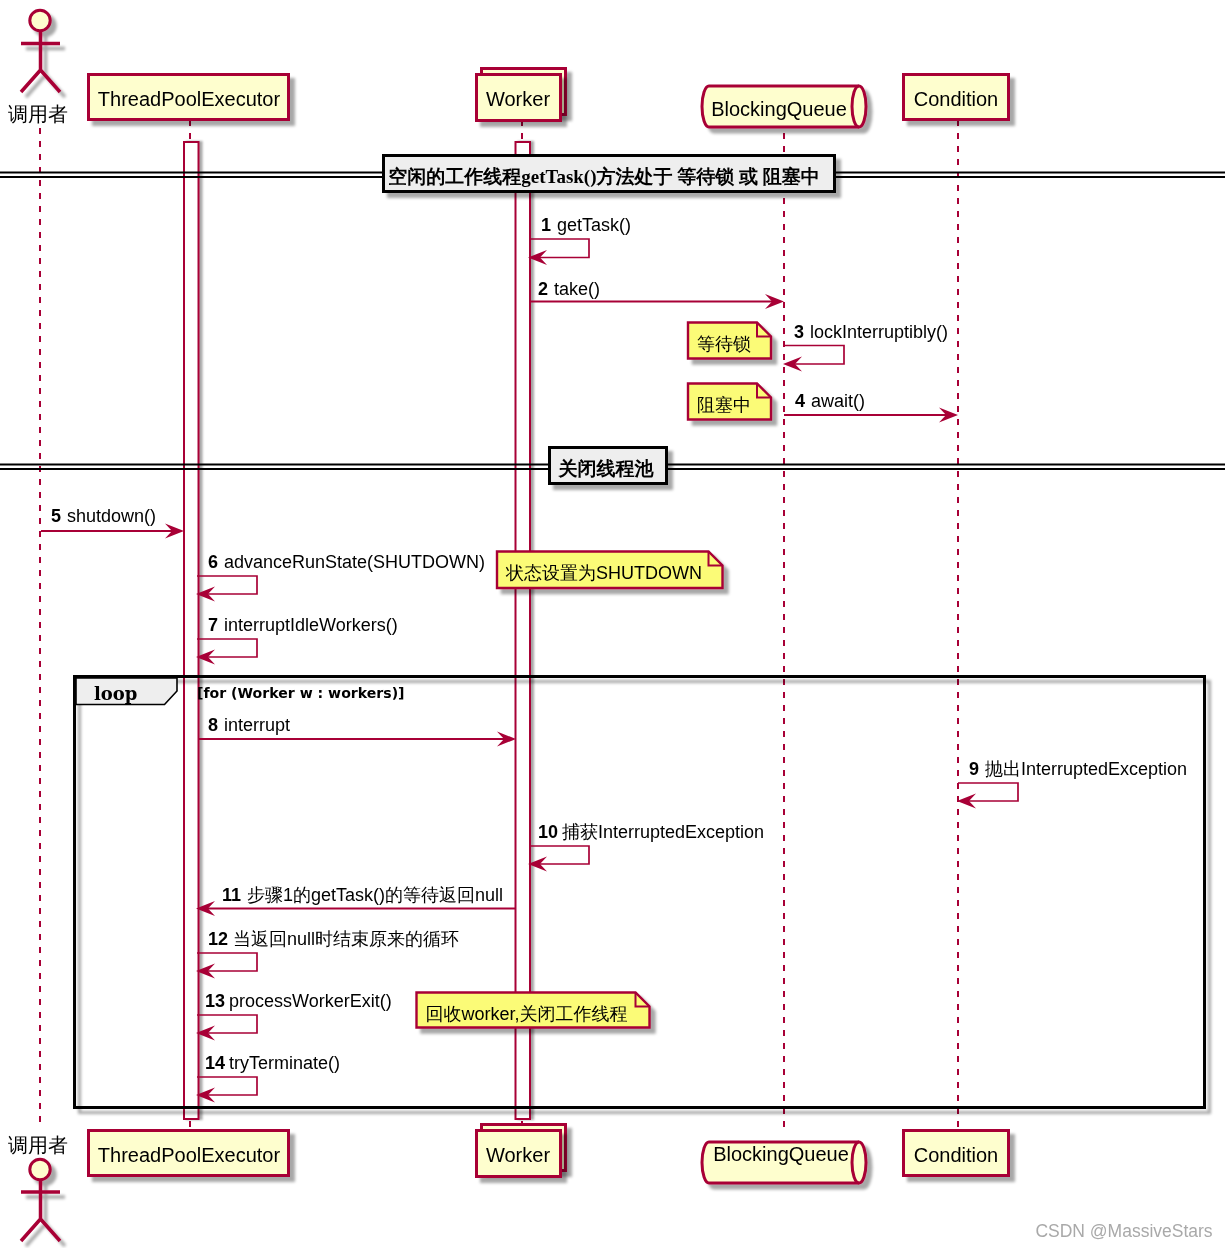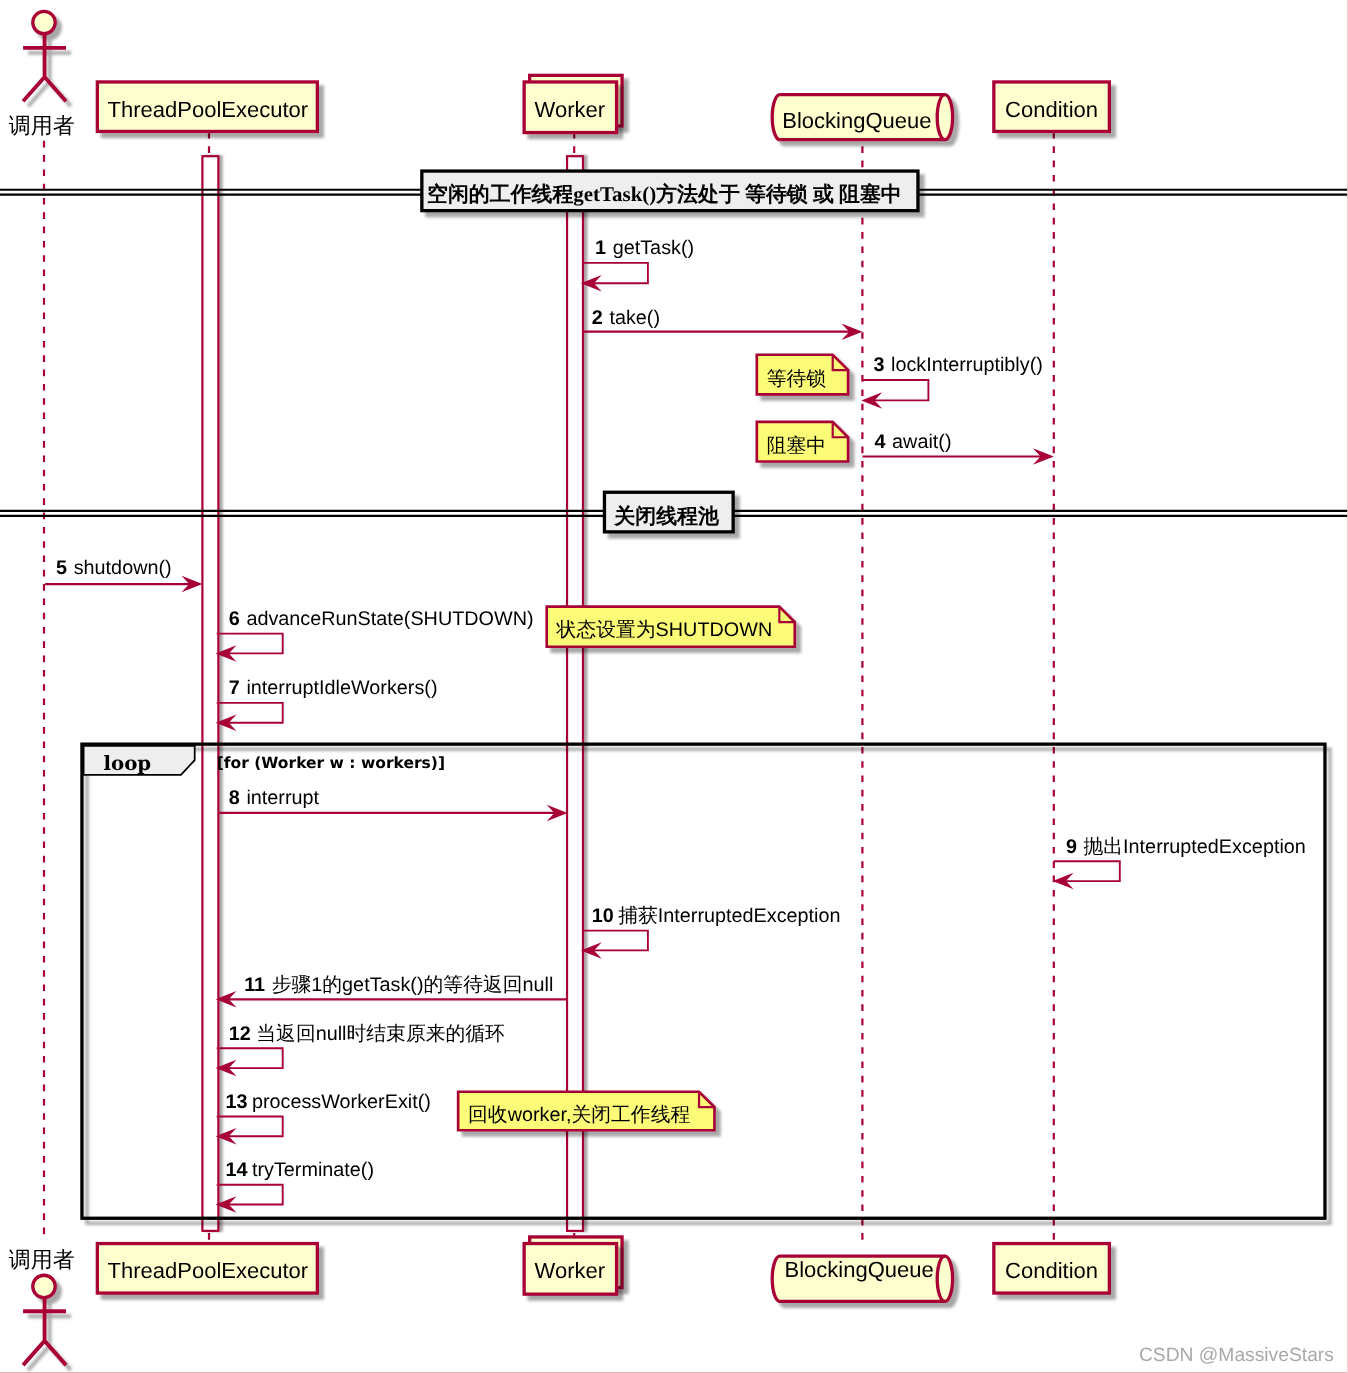--- a/index.html
+++ b/index.html
@@ -1,19 +1,19 @@
 <!DOCTYPE html>
 <html><head>
 <meta charset="utf-8">
 <title>ThreadPoolExecutor shutdown sequence diagram</title>
 <style>
   html,body{margin:0;padding:0;background:#ffffff;}
   body{width:1225px;height:1248px;overflow:hidden;
        font-family:"Liberation Sans","DejaVu Sans",sans-serif;}
-  #canvas{position:relative;width:1225px;height:1248px;background:#b91c1c;}
+  #canvas{position:relative;width:1225px;height:1248px;background:#f0abfc;}
   svg{display:block;}
   #diagram{position:absolute;left:0;top:0;}
   text{white-space:pre;}
   svg,text{-webkit-font-smoothing:antialiased;}
   .lbl{font-family:"Liberation Sans","DejaVu Sans",sans-serif;font-size:18px;fill:#000;}
   .lblnum{font-family:"Liberation Sans","DejaVu Sans",sans-serif;font-size:18px;fill:#000;font-weight:bold;}
   .pname{font-family:"Liberation Sans","DejaVu Sans",sans-serif;font-size:20px;fill:#000;}
   .actlbl{font-family:"Liberation Serif","DejaVu Serif",serif;font-size:20px;fill:#000;}
   .divtxt{font-family:"Liberation Serif","DejaVu Serif",serif;font-size:19px;fill:#000;font-weight:bold;}
   .grptag{font-family:"DejaVu Serif","Liberation Serif",serif;font-size:18px;fill:#000;font-weight:bold;}

